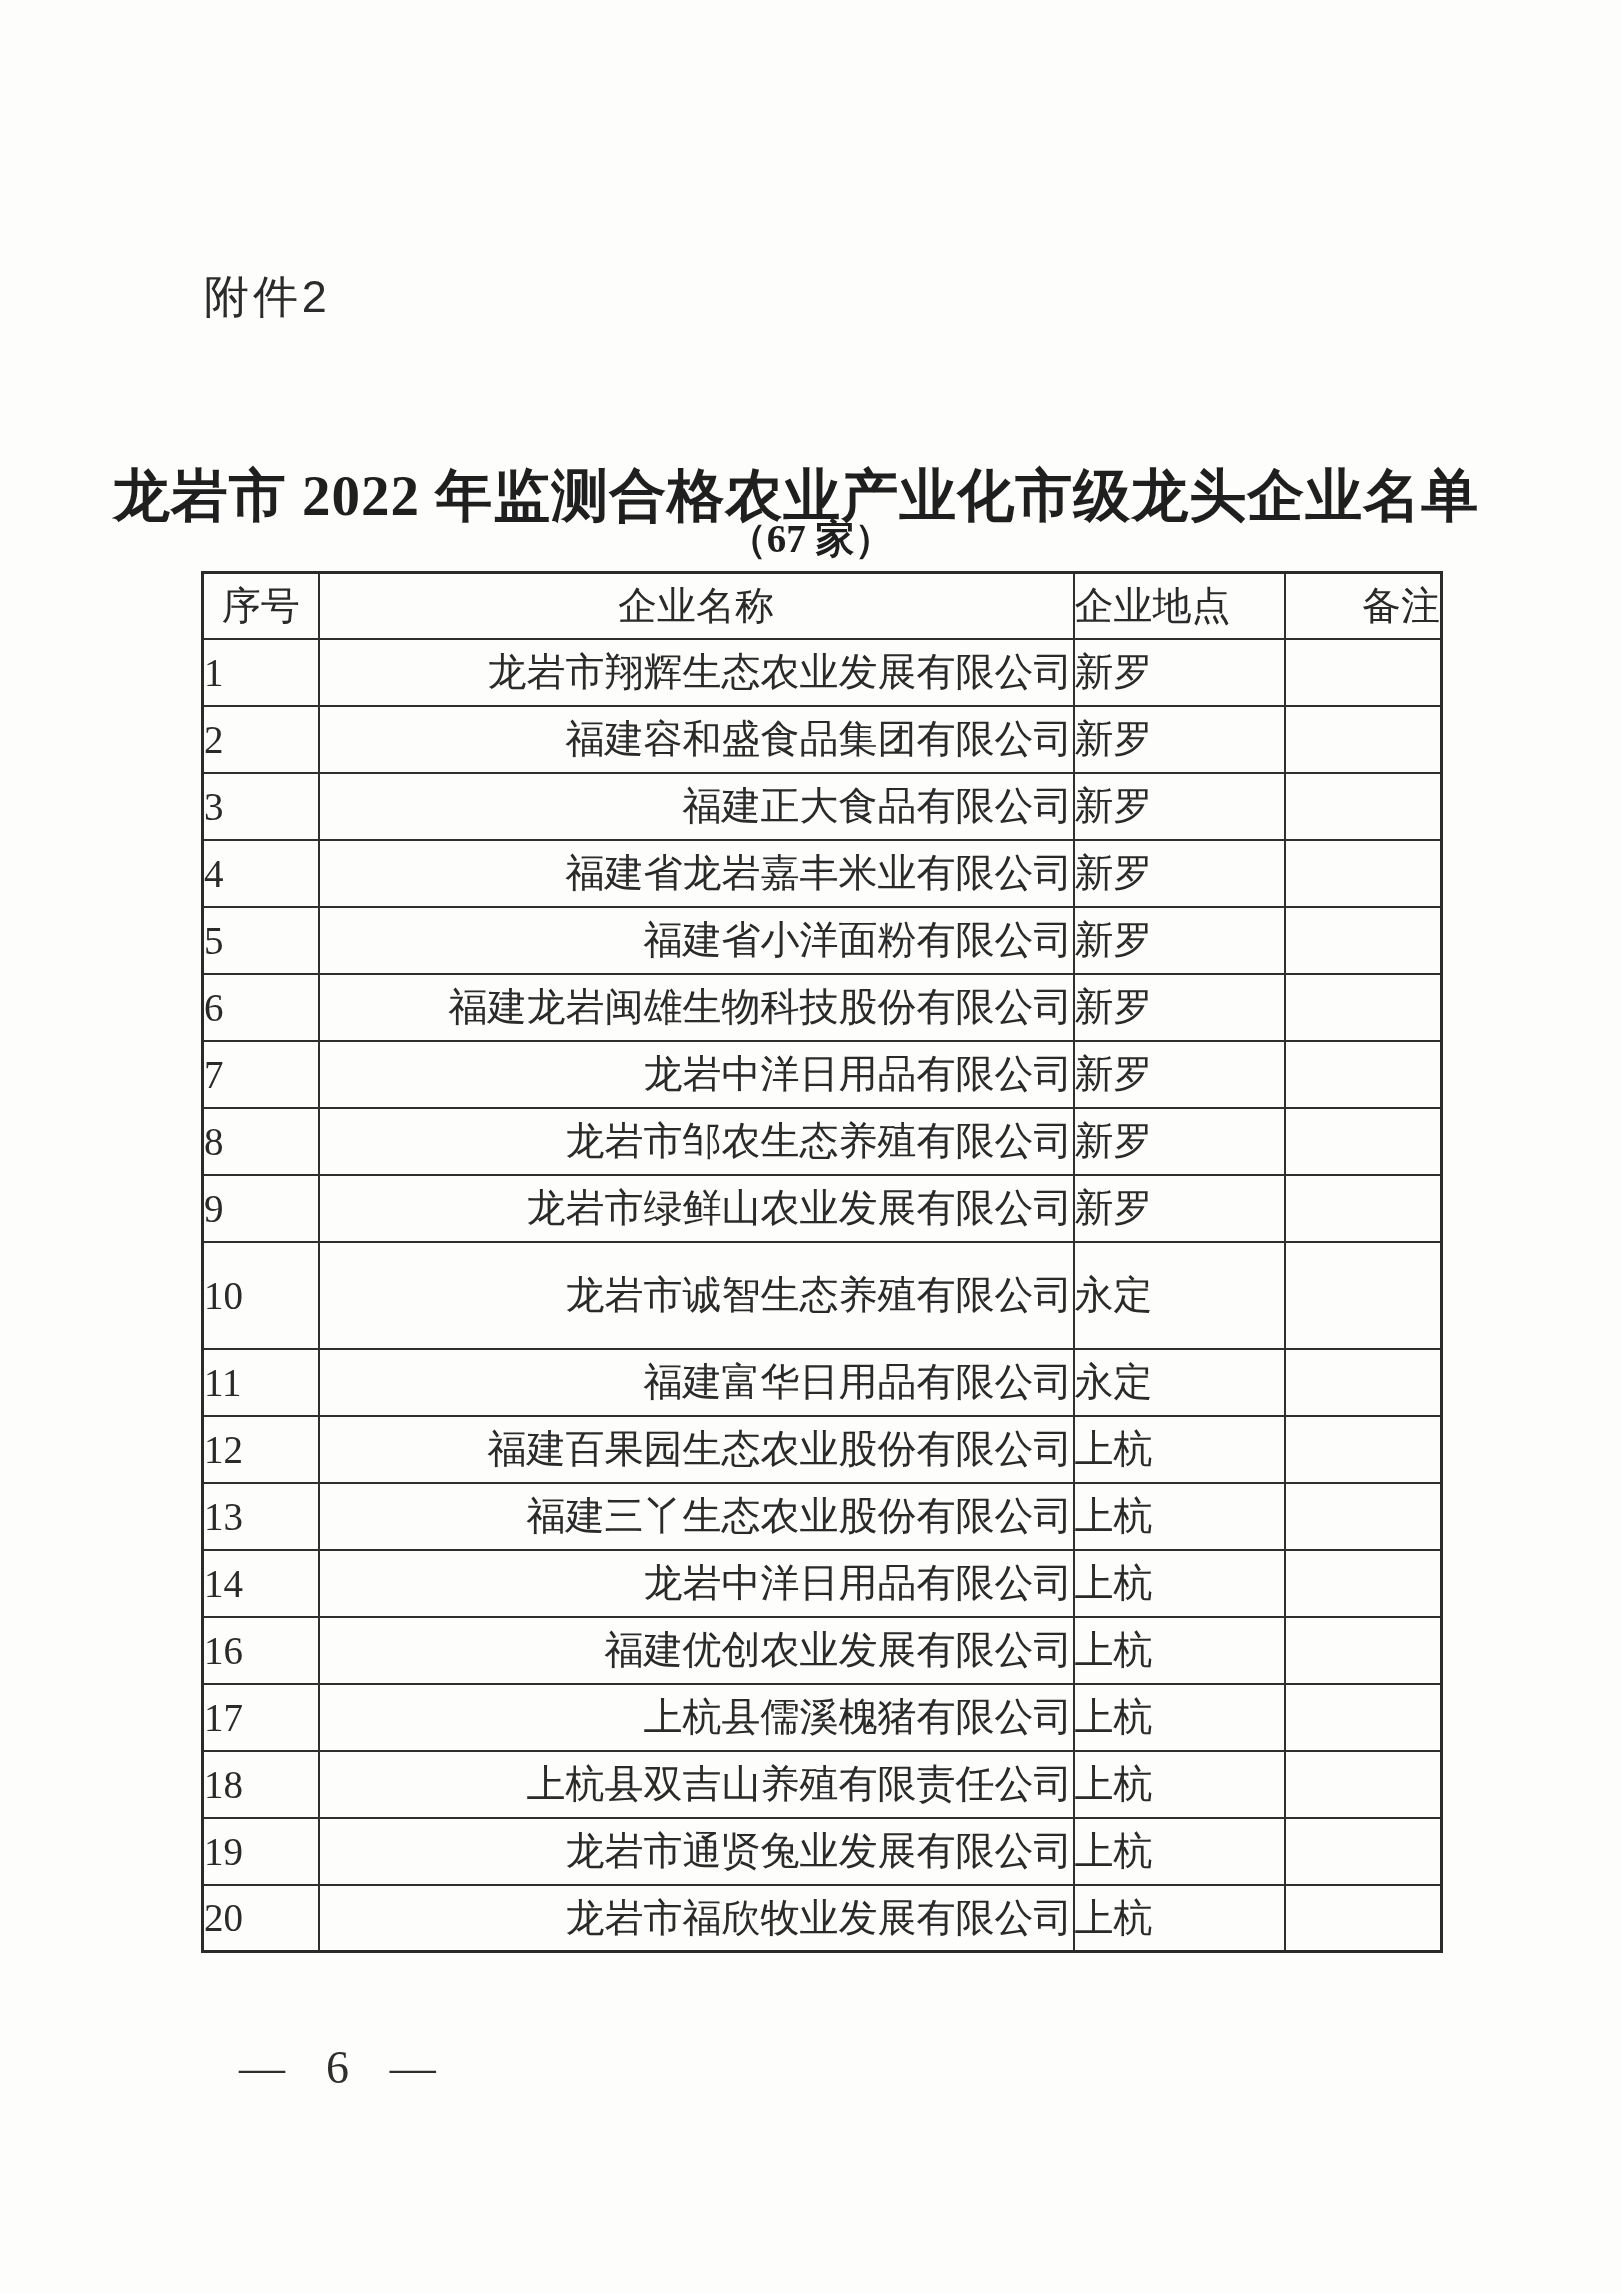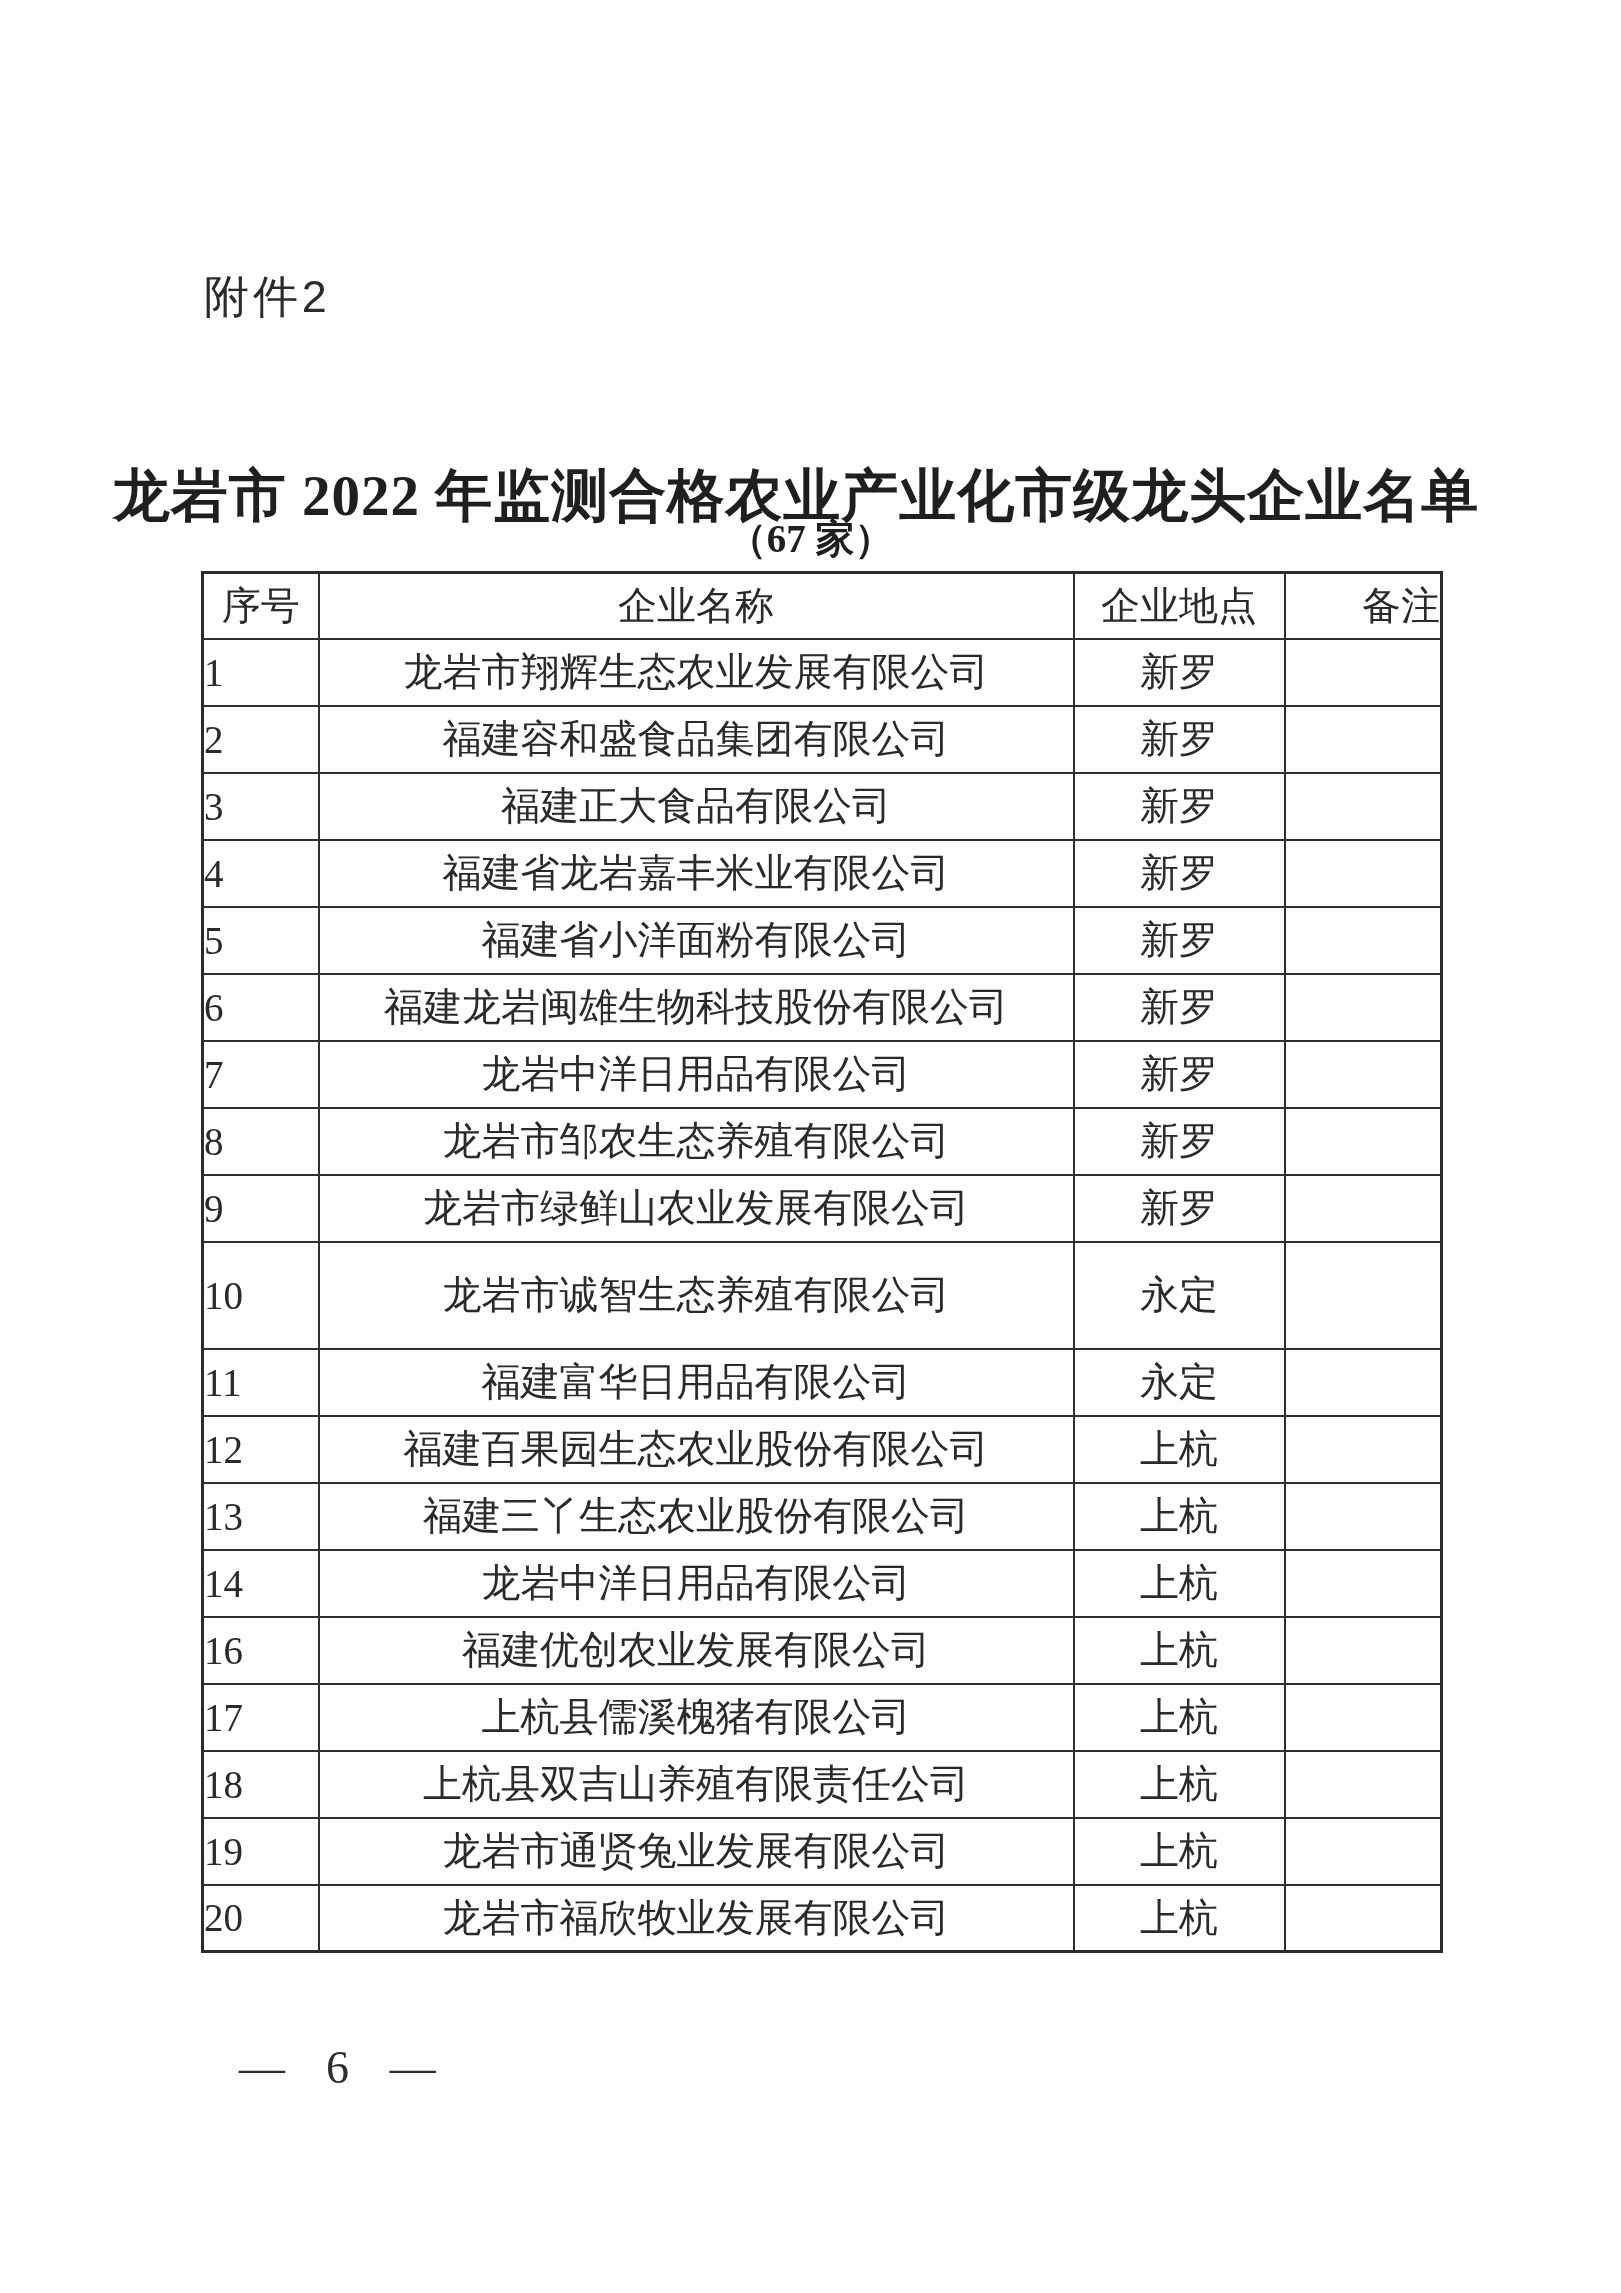--- a/index.html
+++ b/index.html
@@ -69,22 +69,22 @@
     vertical-align: middle;
     overflow: hidden;
     white-space: nowrap;
     padding: 0;
   }
   table.main-table thead tr { height: 66px; }
   table.main-table tbody tr { height: 67px; }
   table.main-table tbody tr:nth-child(10) { height: 107px; }
   th.col-seq, td.seq { }
   th.col-name { text-align: center; }
-  td.name { text-align: center; padding-left: 16.7px; }
-  th.col-location, td.location { text-align: center; }
+  td.name { text-align: right; padding-left: 16.7px; }
+  th.col-location, td.location { text-align: left; }
   th.col-remark, td.remark { text-align: right; }
   .page-number {
     position: absolute;
     left: 239px;
     top: 2041px;
     font-size: 46px;
     color: #2e2e2e;
     letter-spacing: 5.9px;
     word-spacing: 17.6px;
   }

